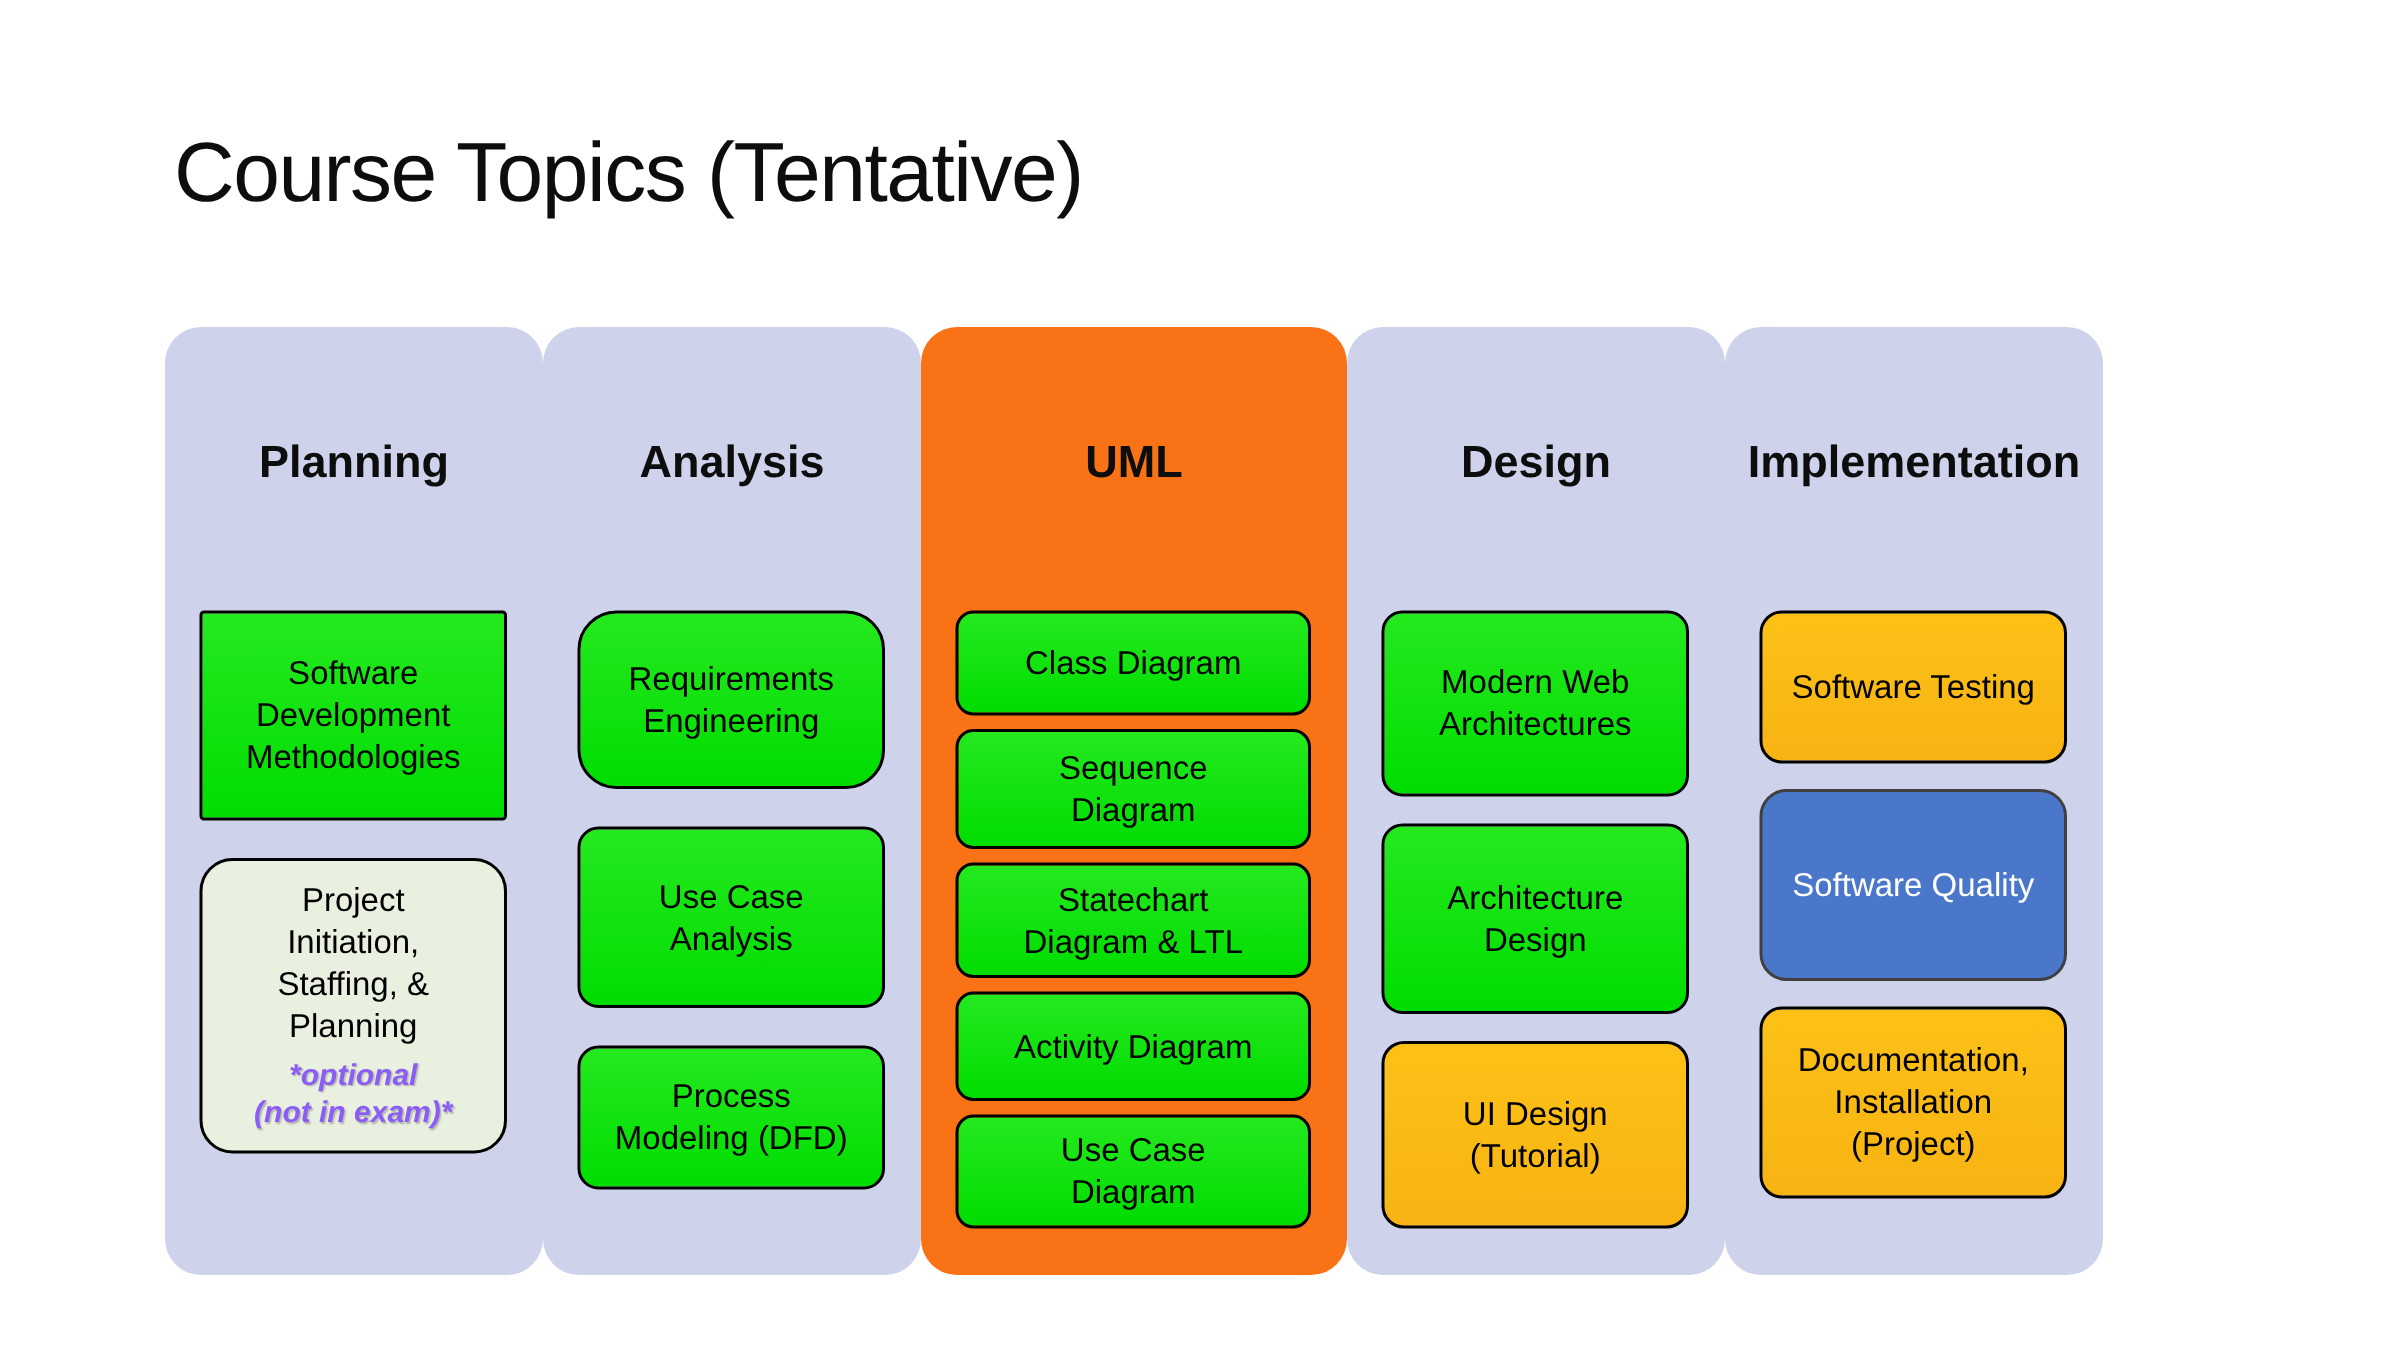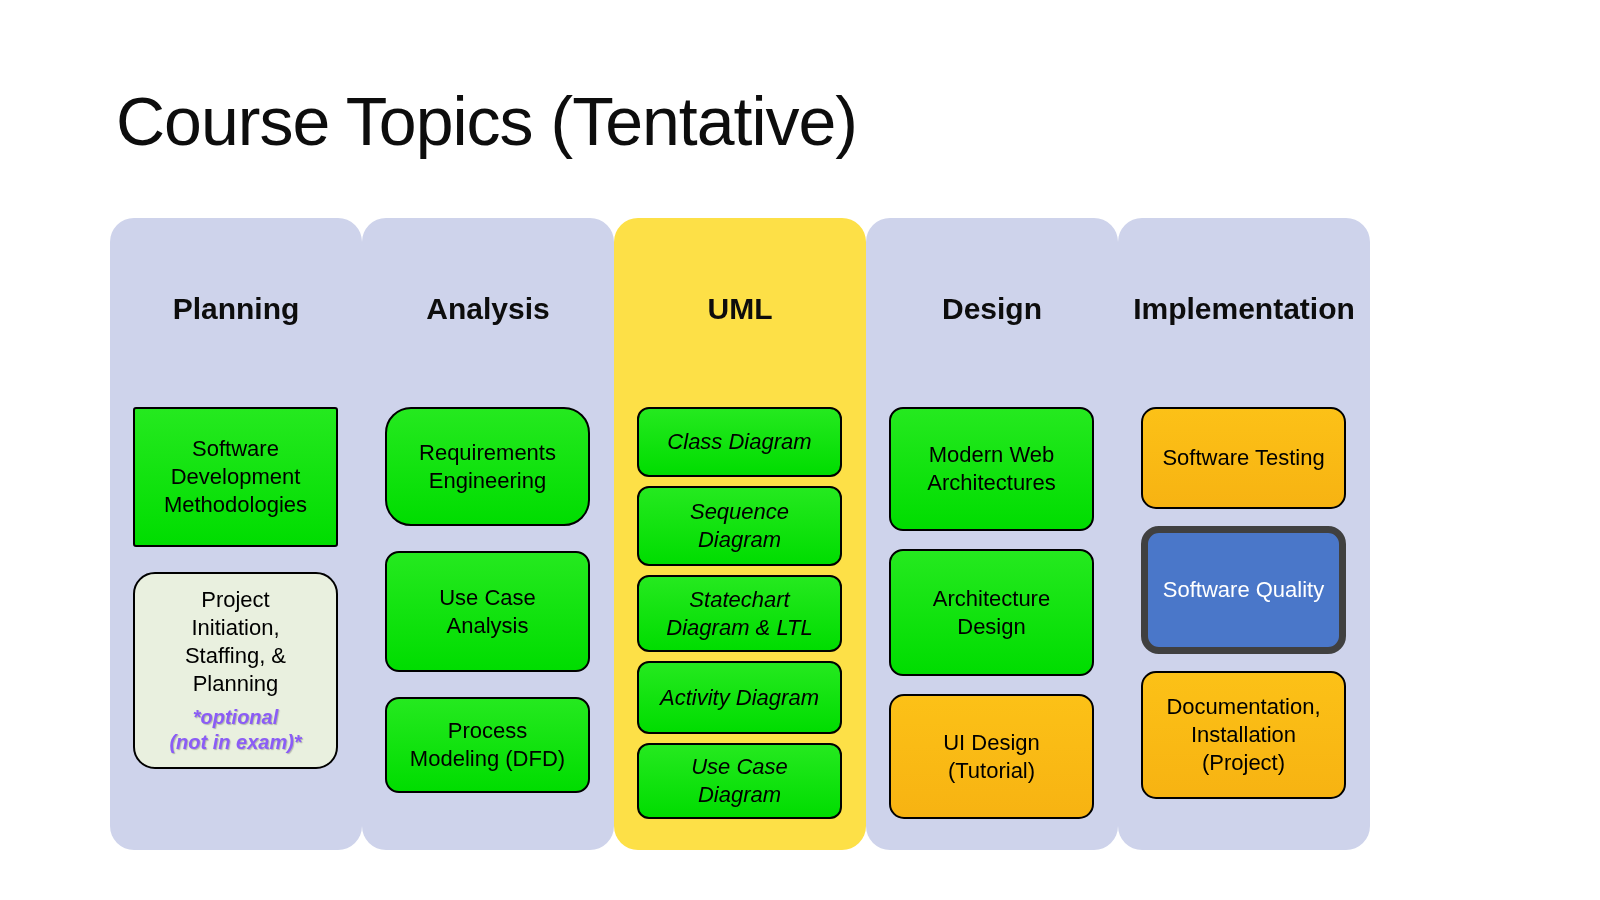--- a/index.html
+++ b/index.html
@@ -2,61 +2,61 @@
 <html><head>
 <meta charset="utf-8">
 <style>
   html,body{margin:0;padding:0;}
   body{
     width:1600px;height:900px;background:#ffffff;position:relative;overflow:hidden;
     font-family:"Liberation Sans",sans-serif;color:#000;
   }
   .title{
     position:absolute;left:116px;top:82px;margin:0;
-    font-size:68px;font-weight:400;color:#0d0d0d;letter-spacing:-1px;white-space:nowrap;
+    font-size:56px;font-weight:400;color:#0d0d0d;letter-spacing:-1px;white-space:nowrap;
   }
   .columns{
     position:absolute;left:110px;top:218px;display:flex;
   }
   .col{
     width:252px;height:632px;border-radius:24px;background:#CED3EB;position:relative;
   }
-  .col.accent{background:#fde047;}
+  .col.accent{background:#f97316;padding-left:32px;}
   .col-h{
     position:absolute;top:74px;left:0;right:0;margin:0;text-align:center;
     font-size:30px;font-weight:700;color:#0d0d0d;
   }
   .boxes{
     position:absolute;left:23px;right:24px;top:189px;
     display:flex;flex-direction:column;
   }
   .box{
     box-sizing:border-box;border:2px solid #000;
     display:flex;flex-direction:column;align-items:center;justify-content:center;
     text-align:center;font-size:22px;line-height:1.27;padding:2px 4px;
   }
   .lbl{white-space:pre-line;}
   .green{background:linear-gradient(180deg,#25e91f 0%,#00dd00 100%);border-radius:14px;}
   .orange{background:linear-gradient(180deg,#fcc117 0%,#f7b312 100%);border-radius:15px;}
-  .blue{background:#4A77C9;border:7px solid #404040;color:#fff;border-radius:18px;}
+  .blue{background:#4A77C9;border:2px solid #404040;color:#fff;border-radius:18px;}
   .pale{background:#E9F0DF;border-radius:22px;}
   .note{
     margin-top:7px;color:#8b5cf6;font-style:italic;font-weight:700;font-size:20px;
     white-space:pre-line;line-height:1.25;text-shadow:1px 1px 1px rgba(110,110,110,.45);
   }
   
   .col-planning .boxes{gap:25px;}
   .col-planning .box:nth-child(1){height:140px;border-radius:3px;}
   .col-planning .box:nth-child(2){height:197px;}
   .col-analysis .boxes{gap:25px;}
   .col-analysis .box:nth-child(1){height:119px;border-radius:26px;}
   .col-analysis .box:nth-child(2){height:121px;}
   .col-analysis .box:nth-child(3){height:96px;}
   .col-uml .boxes{gap:9px;}
-  .col-uml .box{border-radius:12px;font-style:italic;}
+  .col-uml .box{border-radius:12px;}
   .col-uml .box:nth-child(1){height:70px;}
   .col-uml .box:nth-child(2){height:80px;}
   .col-uml .box:nth-child(3){height:77px;}
   .col-uml .box:nth-child(4){height:73px;}
   .col-uml .box:nth-child(5){height:76px;}
   .col-design .boxes{gap:18px;}
   .col-design .box:nth-child(1){height:124px;}
   .col-design .box:nth-child(2){height:127px;}
   .col-design .box:nth-child(3){height:125px;}
   .col-impl .boxes{gap:17px;}

